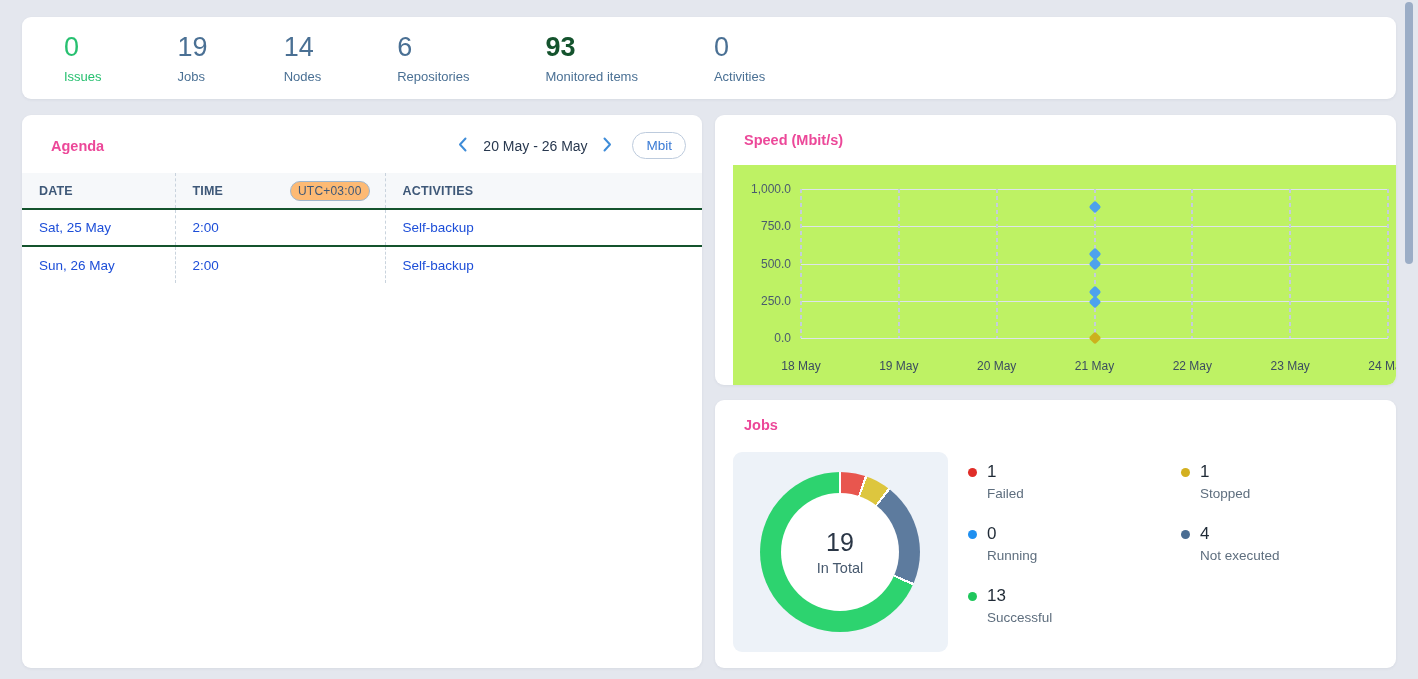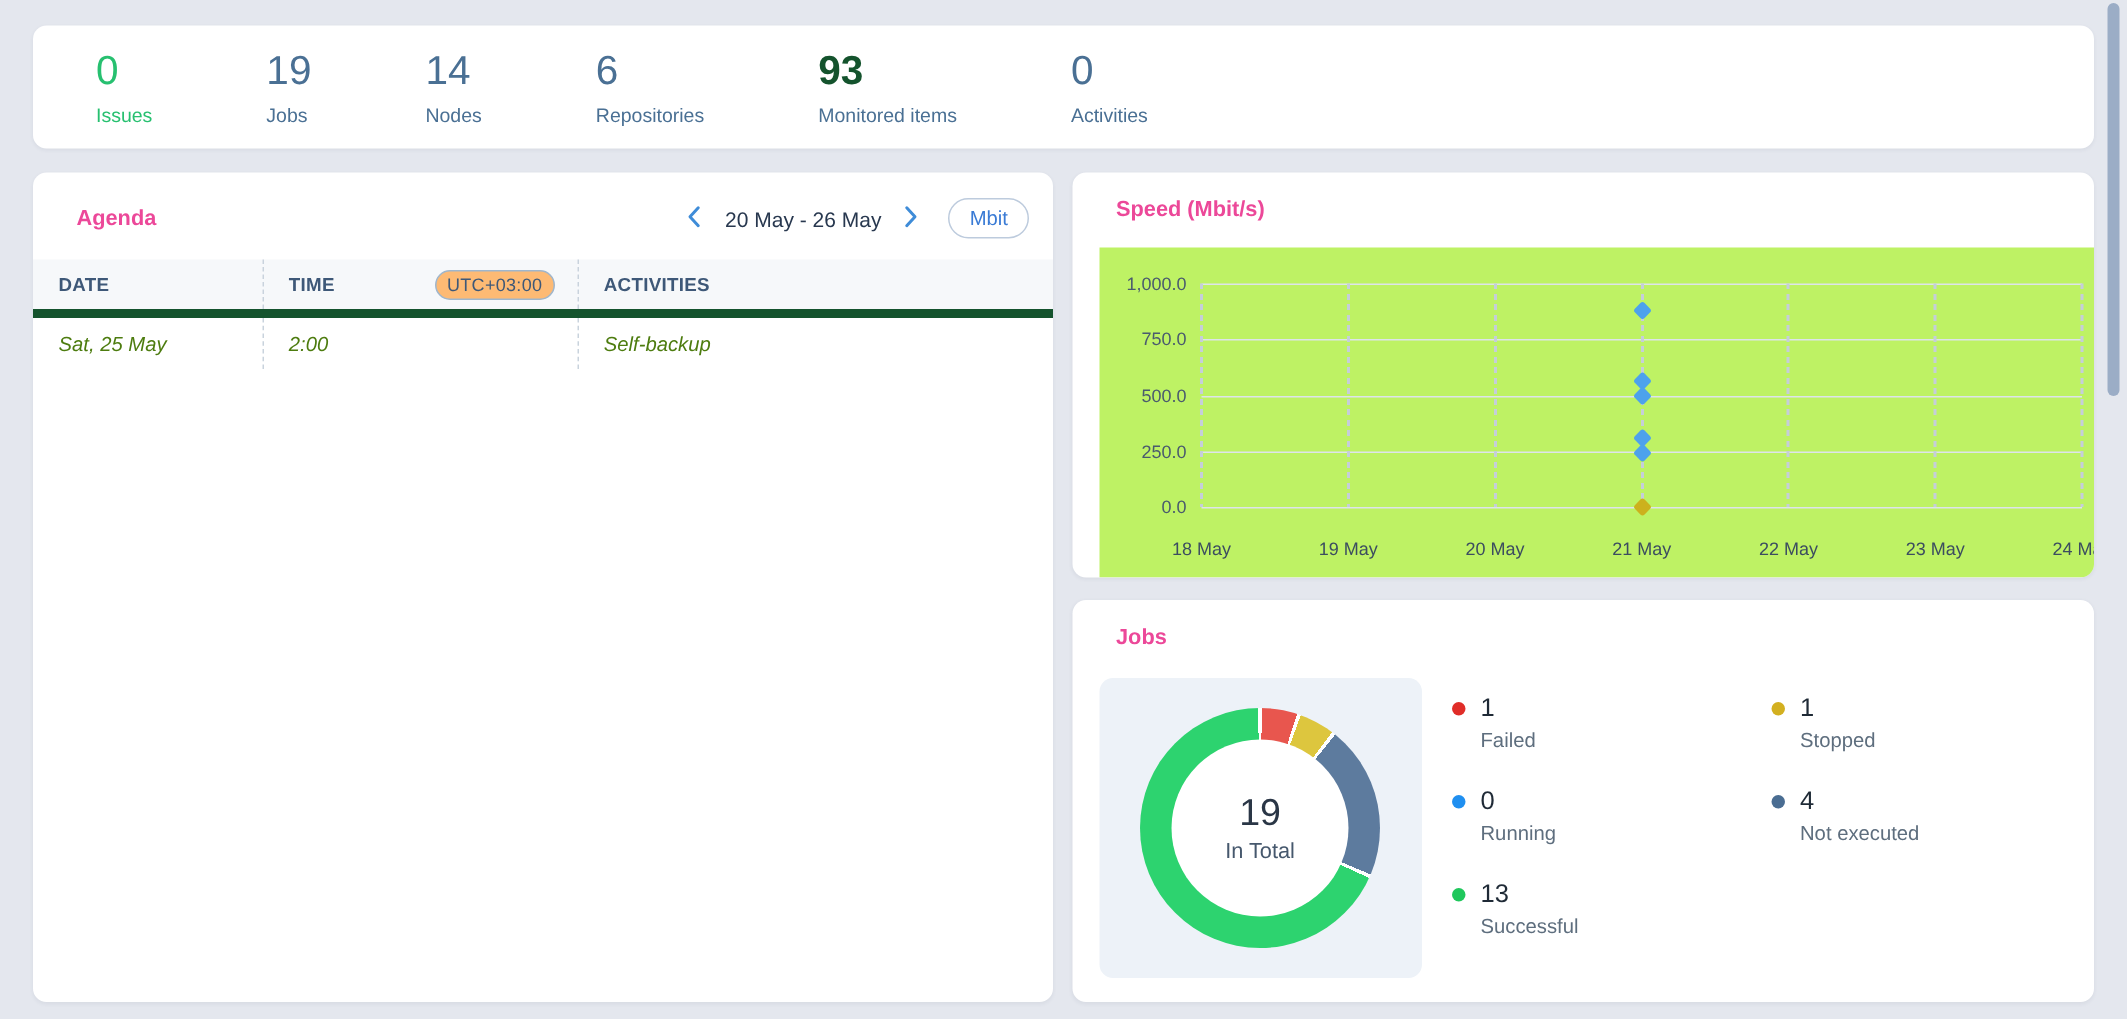--- a/index.html
+++ b/index.html
@@ -37,21 +37,21 @@
     color:#3a7bd5; font-size:13.5px; font-family:inherit; padding:5px 13px; cursor:pointer;
   }
   table.agenda-table { width:100%; border-collapse:collapse; table-layout:fixed; }
   .agenda-table th, .agenda-table td {
     text-align:left; padding:0 0 0 17px; height:36px; vertical-align:middle;
     border-left:1px dashed #c9d3dd;
   }
   .agenda-table th:first-child, .agenda-table td:first-child { border-left:none; }
   .agenda-table thead tr { background:#f6f8fa;padding-left:26px; }
   .agenda-table th { color:#3e5878; font-size:12.5px; letter-spacing:0.2px; }
-  .agenda-table tbody td { border-top:6px solid #14532d; font-size:13.5px; color:#4d7c0f; height:37px;font-style:italic; }
+  .agenda-table tbody td { border-top:2px solid #14532d; font-size:13.5px; color:#1d4ed8; height:37px; }
   .col-date { width:153px; } .col-time { width:210px; }
   .th-time-wrap { display:flex; align-items:center; justify-content:space-between; padding-right:15px; }
   .tz-badge {
     font-weight:normal; font-size:12px; color:#3e5878; border:1px solid #9fb6cc;
     border-radius:11px; padding:2px 7px; background:#fdba74;
   }
 
   
   .speed-panel { left:715px; top:115px; width:681px; height:270px; }
   .chart-region { position:absolute; left:0; right:0; top:50px; bottom:0; background:#bef264;margin-left:18px; }
@@ -148,20 +148,25 @@
         </th>
         <th>ACTIVITIES</th>
       </tr>
     </thead>
     <tbody>
       <tr>
         <td>Sat, 25 May</td>
         <td>2:00</td>
         <td>Self-backup</td>
       </tr>
+      <tr>
+        <td>Sun, 26 May</td>
+        <td>2:00</td>
+        <td>Self-backup</td>
+      </tr>
     </tbody>
   </table>
 </div>
 
 <div class="card speed-panel">
   <div class="panel-header">
     <div class="panel-title">Speed (Mbit/s)</div>
   </div>
   <div class="chart-region">
     <div class="yaxis">

